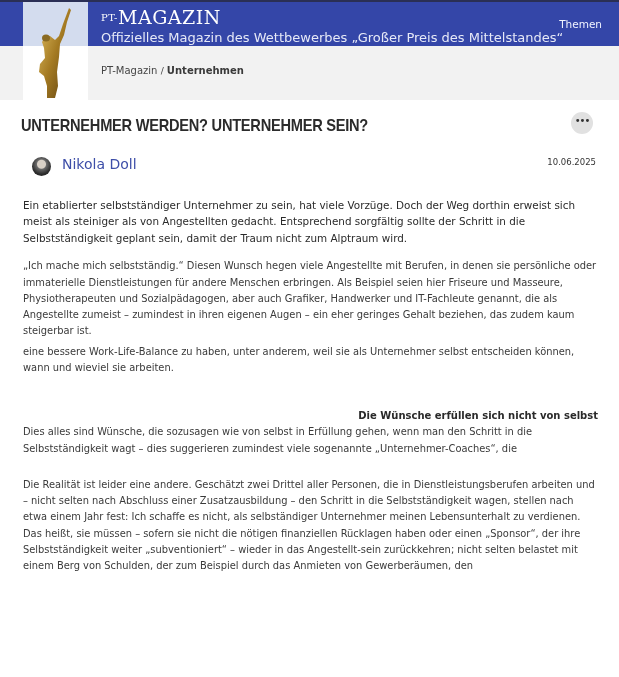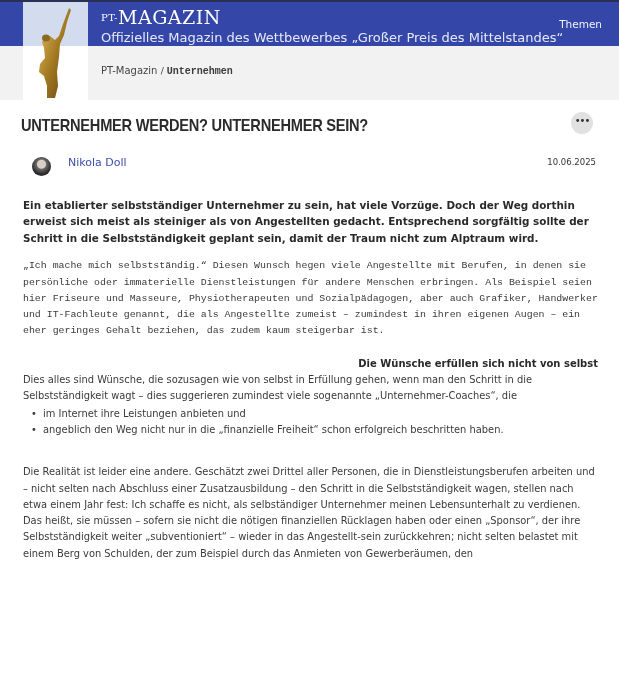--- a/index.html
+++ b/index.html
@@ -14,35 +14,35 @@
 
   .brand { position: absolute; left: 101px; top: 6px; color: #fff; }
   .brand-title { font-family: "DejaVu Serif", "Liberation Serif", serif; font-size: 19px; letter-spacing: 0.5px; line-height: 22px; }
   .brand-title .pt { font-size: 10px; vertical-align: 3px; }
   .brand-sub { font-size: 13px; color: #e6e9f7; margin-top: 4px; line-height: 10px; white-space: nowrap; }
 
   .themen { position: absolute; right: 17px; top: 18px; color: #f0f3ff; font-size: 10.5px; }
 
   .breadcrumb { position: absolute; left: 101px; top: 65px; font-size: 10px; color: #444; white-space: nowrap; }
   .breadcrumb .sep { font-size: 9px; }
-  .breadcrumb .current { font-weight: bold; color: #3a3a3a; font-family: Liberation Mono, monospace; }
+  .breadcrumb .current { font-weight: bold; color: #3a3a3a; }
 
   .article-title { position: absolute; left: 21px; top: 116px; font-family: "Liberation Sans", sans-serif; font-weight: bold; font-size: 17px; color: #2b2b2b; letter-spacing: -0.3px; transform: scaleX(0.86); transform-origin: left top; white-space: nowrap; }
   .more-btn { position: absolute; left: 571px; top: 112px; width: 22px; height: 22px; border-radius: 50%; background: #e1e1e1; color: #333; font-size: 10px; text-align: center; line-height: 18px; letter-spacing: -1px; }
 
   .avatar { position: absolute; left: 32px; top: 157px; width: 19px; height: 19px; border-radius: 50%; background: radial-gradient(circle at 50% 38%, #d8d0c6 0 4px, #6a6a6a 5px, #2a2a2a 10px); }
-  .author { position: absolute; left: 68px; top: 156px; font-size: 11px; color: #3d4ea8; }
+  .author { position: absolute; left: 62px; top: 156px; font-size: 14px; color: #3d4ea8; }
   .date { position: absolute; right: 23px; top: 157px; font-size: 8.5px; color: #333; text-align: center; }
 
   .content { position: absolute; left: 23px; top: 197px; width: 575px; font-size: 9.9px; line-height: 16.3px; color: #3a3a3a; }
-  .lead { font-weight: bold; font-size: 10.4px; line-height: 16.4px; color: #2a2a2a; margin-bottom: 12px; }
-  .p1 { margin-bottom: 16px; font-family: Liberation Mono, monospace; }
+  .lead { font-weight: normal; font-size: 10.4px; line-height: 16.4px; color: #2a2a2a; margin-bottom: 12px; }
+  .p1 { margin-bottom: 4px; }
   .p2 { margin-bottom: 32px; }
   .h2 { font-weight: bold; color: #2a2a2a; font-size: 10px; line-height: 16px; text-align: right; }
-  .p3 { margin-bottom: 2px; }
+  .p3 { margin-bottom: 20px; }
   ul.bullets { list-style: none; margin-left: 8px; margin-bottom: 26px; }
   ul.bullets li { position: relative; padding-left: 12px; line-height: 16px; }
   ul.bullets li::before { content: "•"; position: absolute; left: 0; top: 0; }
 </style>
 </head>
 <body>
 
 <div class="topbar"></div>
 <div class="crumbband"></div>
 
@@ -77,20 +77,17 @@
 <h1 class="article-title">UNTERNEHMER WERDEN? UNTERNEHMER SEIN?</h1>
 <div class="more-btn">•••</div>
 
 <div class="avatar"></div>
 <div class="author">Nikola Doll</div>
 <div class="date">10.06.2025</div>
 
 <div class="content">
   <p class="lead">Ein etablierter selbstständiger Unternehmer zu sein, hat viele Vorzüge. Doch der Weg dorthin erweist sich meist als steiniger als von Angestellten gedacht. Entsprechend sorgfältig sollte der Schritt in die Selbstständigkeit geplant sein, damit der Traum nicht zum Alptraum wird.</p>
   <p class="p1">„Ich mache mich selbstständig.“ Diesen Wunsch hegen viele Angestellte mit Berufen, in denen sie persönliche oder immaterielle Dienstleistungen für andere Menschen erbringen. Als Beispiel seien hier Friseure und Masseure, Physiotherapeuten und Sozialpädagogen, aber auch Grafiker, Handwerker und IT-Fachleute genannt, die als Angestellte zumeist – zumindest in ihren eigenen Augen – ein eher geringes Gehalt beziehen, das zudem kaum steigerbar ist.</p>
+  <p class="p2">eine bessere Work-Life-Balance zu haben, unter anderem, weil sie als Unternehmer selbst entscheiden können, wann und wieviel sie arbeiten.</p>
   <p class="h2">Die Wünsche erfüllen sich nicht von selbst</p>
   <p class="p3">Dies alles sind Wünsche, die sozusagen wie von selbst in Erfüllung gehen, wenn man den Schritt in die Selbstständigkeit wagt – dies suggerieren zumindest viele sogenannte „Unternehmer-Coaches“, die</p>
-  <ul class="bullets">
-    <li>im Internet ihre Leistungen anbieten und</li>
-    <li>angeblich den Weg nicht nur in die „finanzielle Freiheit“ schon erfolgreich beschritten haben.</li>
-  </ul>
   <p>Die Realität ist leider eine andere. Geschätzt zwei Drittel aller Personen, die in Dienstleistungsberufen arbeiten und – nicht selten nach Abschluss einer Zusatzausbildung – den Schritt in die Selbstständigkeit wagen, stellen nach etwa einem Jahr fest: Ich schaffe es nicht, als selbständiger Unternehmer meinen Lebensunterhalt zu verdienen. Das heißt, sie müssen – sofern sie nicht die nötigen finanziellen Rücklagen haben oder einen „Sponsor“, der ihre Selbstständigkeit weiter „subventioniert“ – wieder in das Angestellt-sein zurückkehren; nicht selten belastet mit einem Berg von Schulden, der zum Beispiel durch das Anmieten von Gewerberäumen, den</p>
 </div>
 
 </body></html>

